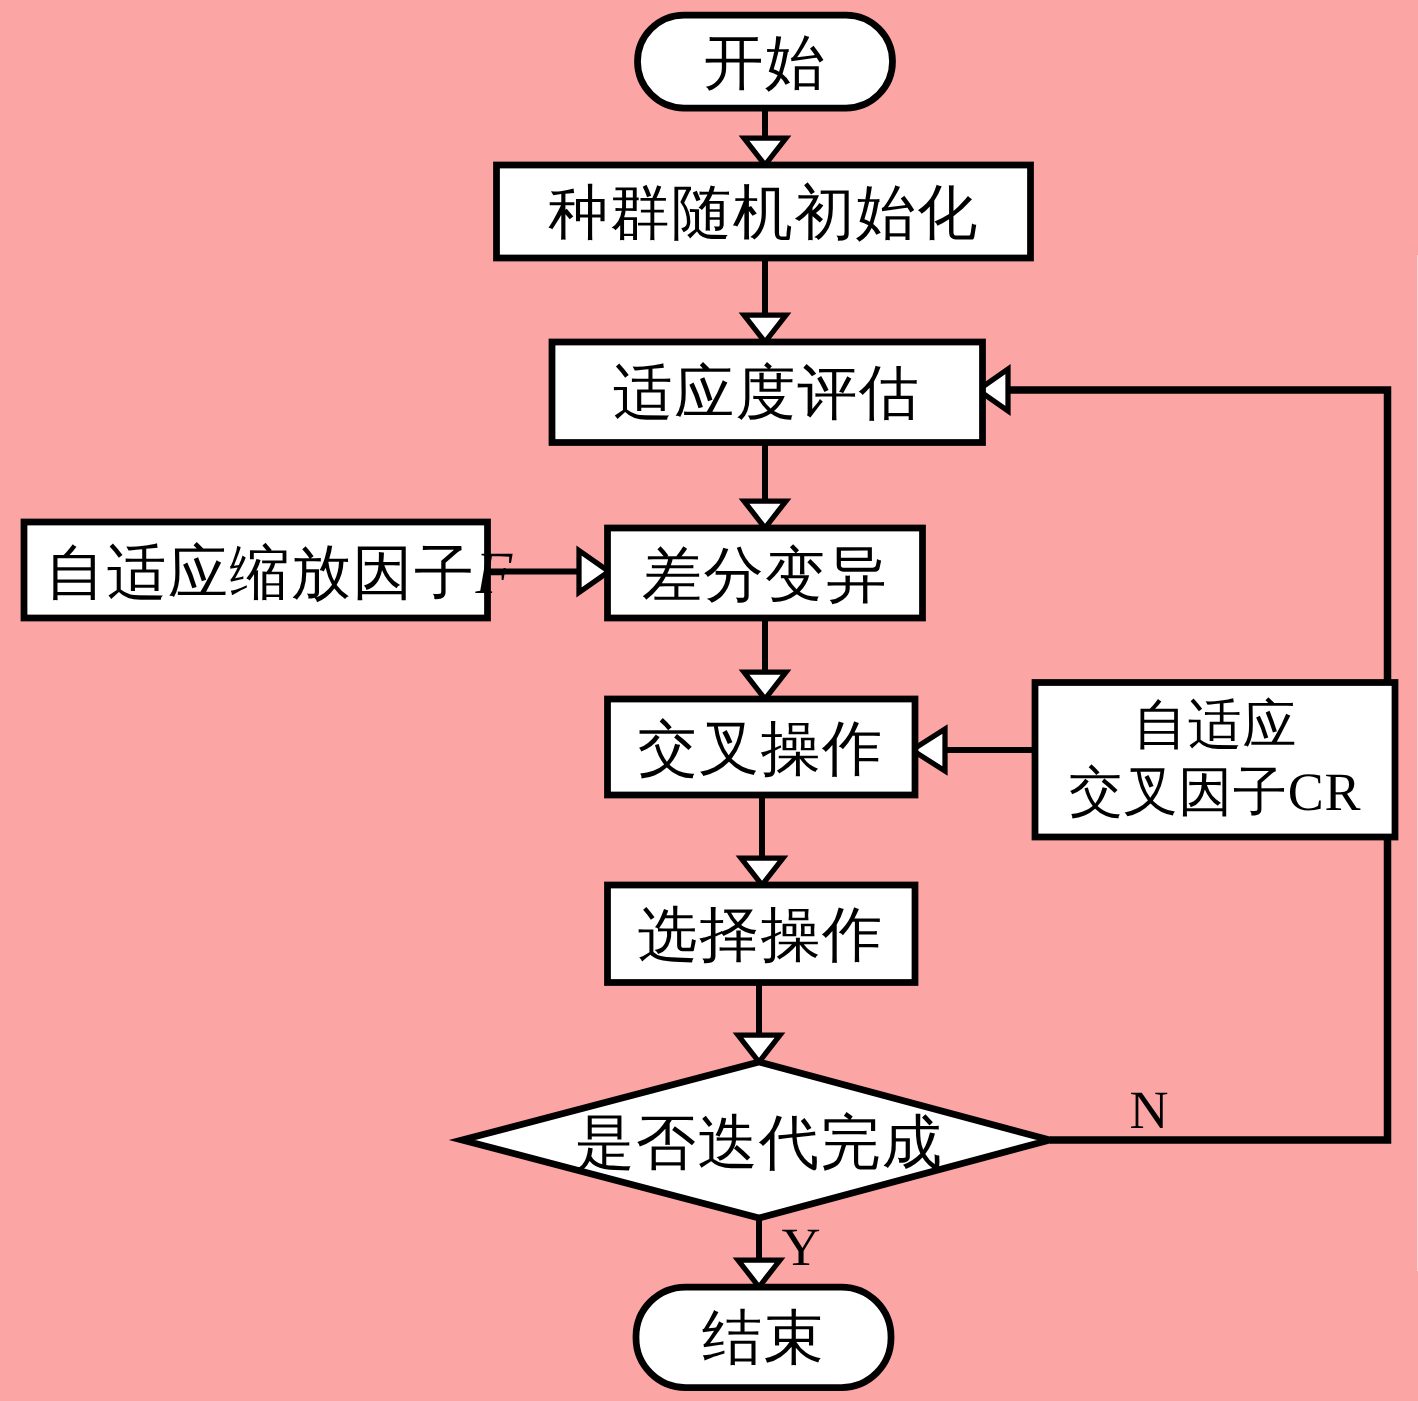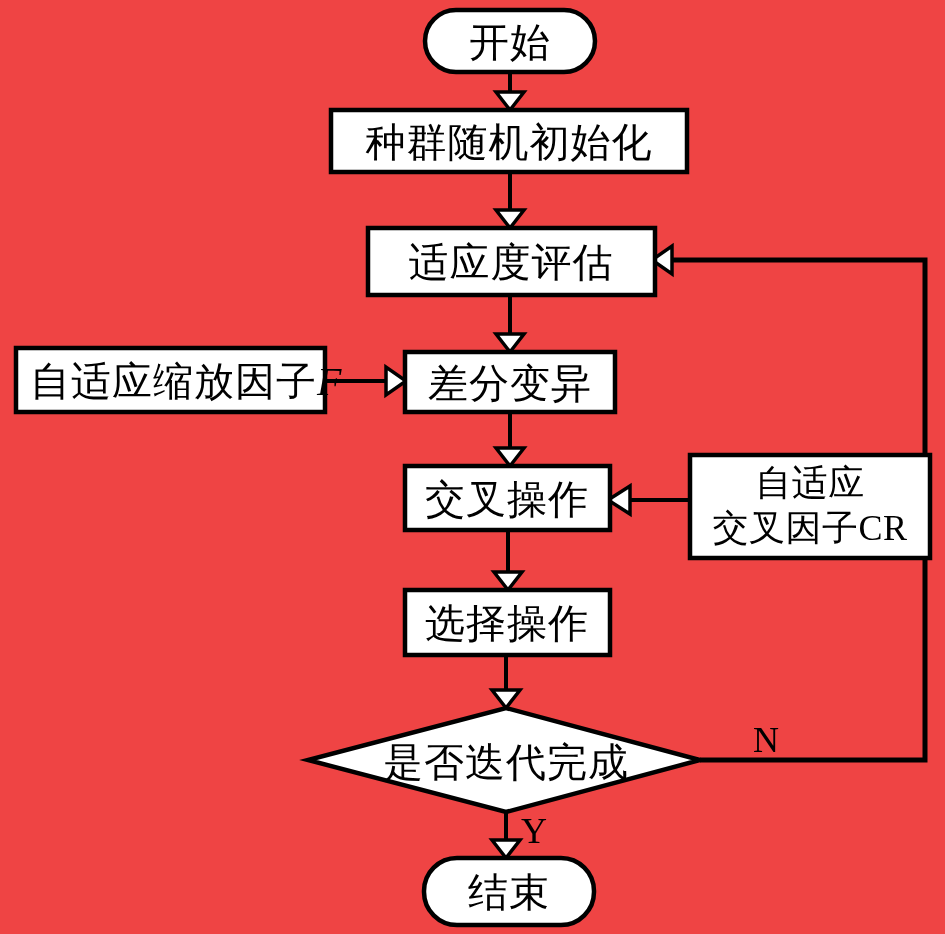--- a/index.html
+++ b/index.html
@@ -8,21 +8,21 @@
     padding: 0;
     background: #ffffff;
   }
   body {
     font-family: "Liberation Serif", "DejaVu Serif", serif;
   }
   #flow-root {
     position: relative;
     width: 945px;
     height: 934px;
-    background: #ef4444;
+    background: #fca5a5;
     overflow: hidden;
   }
   svg#flow-svg {
     display: block;
     width: 945px;
     height: 934px;
   }
   .shape-stroke {
     stroke: #000000;
     fill: #ffffff;

